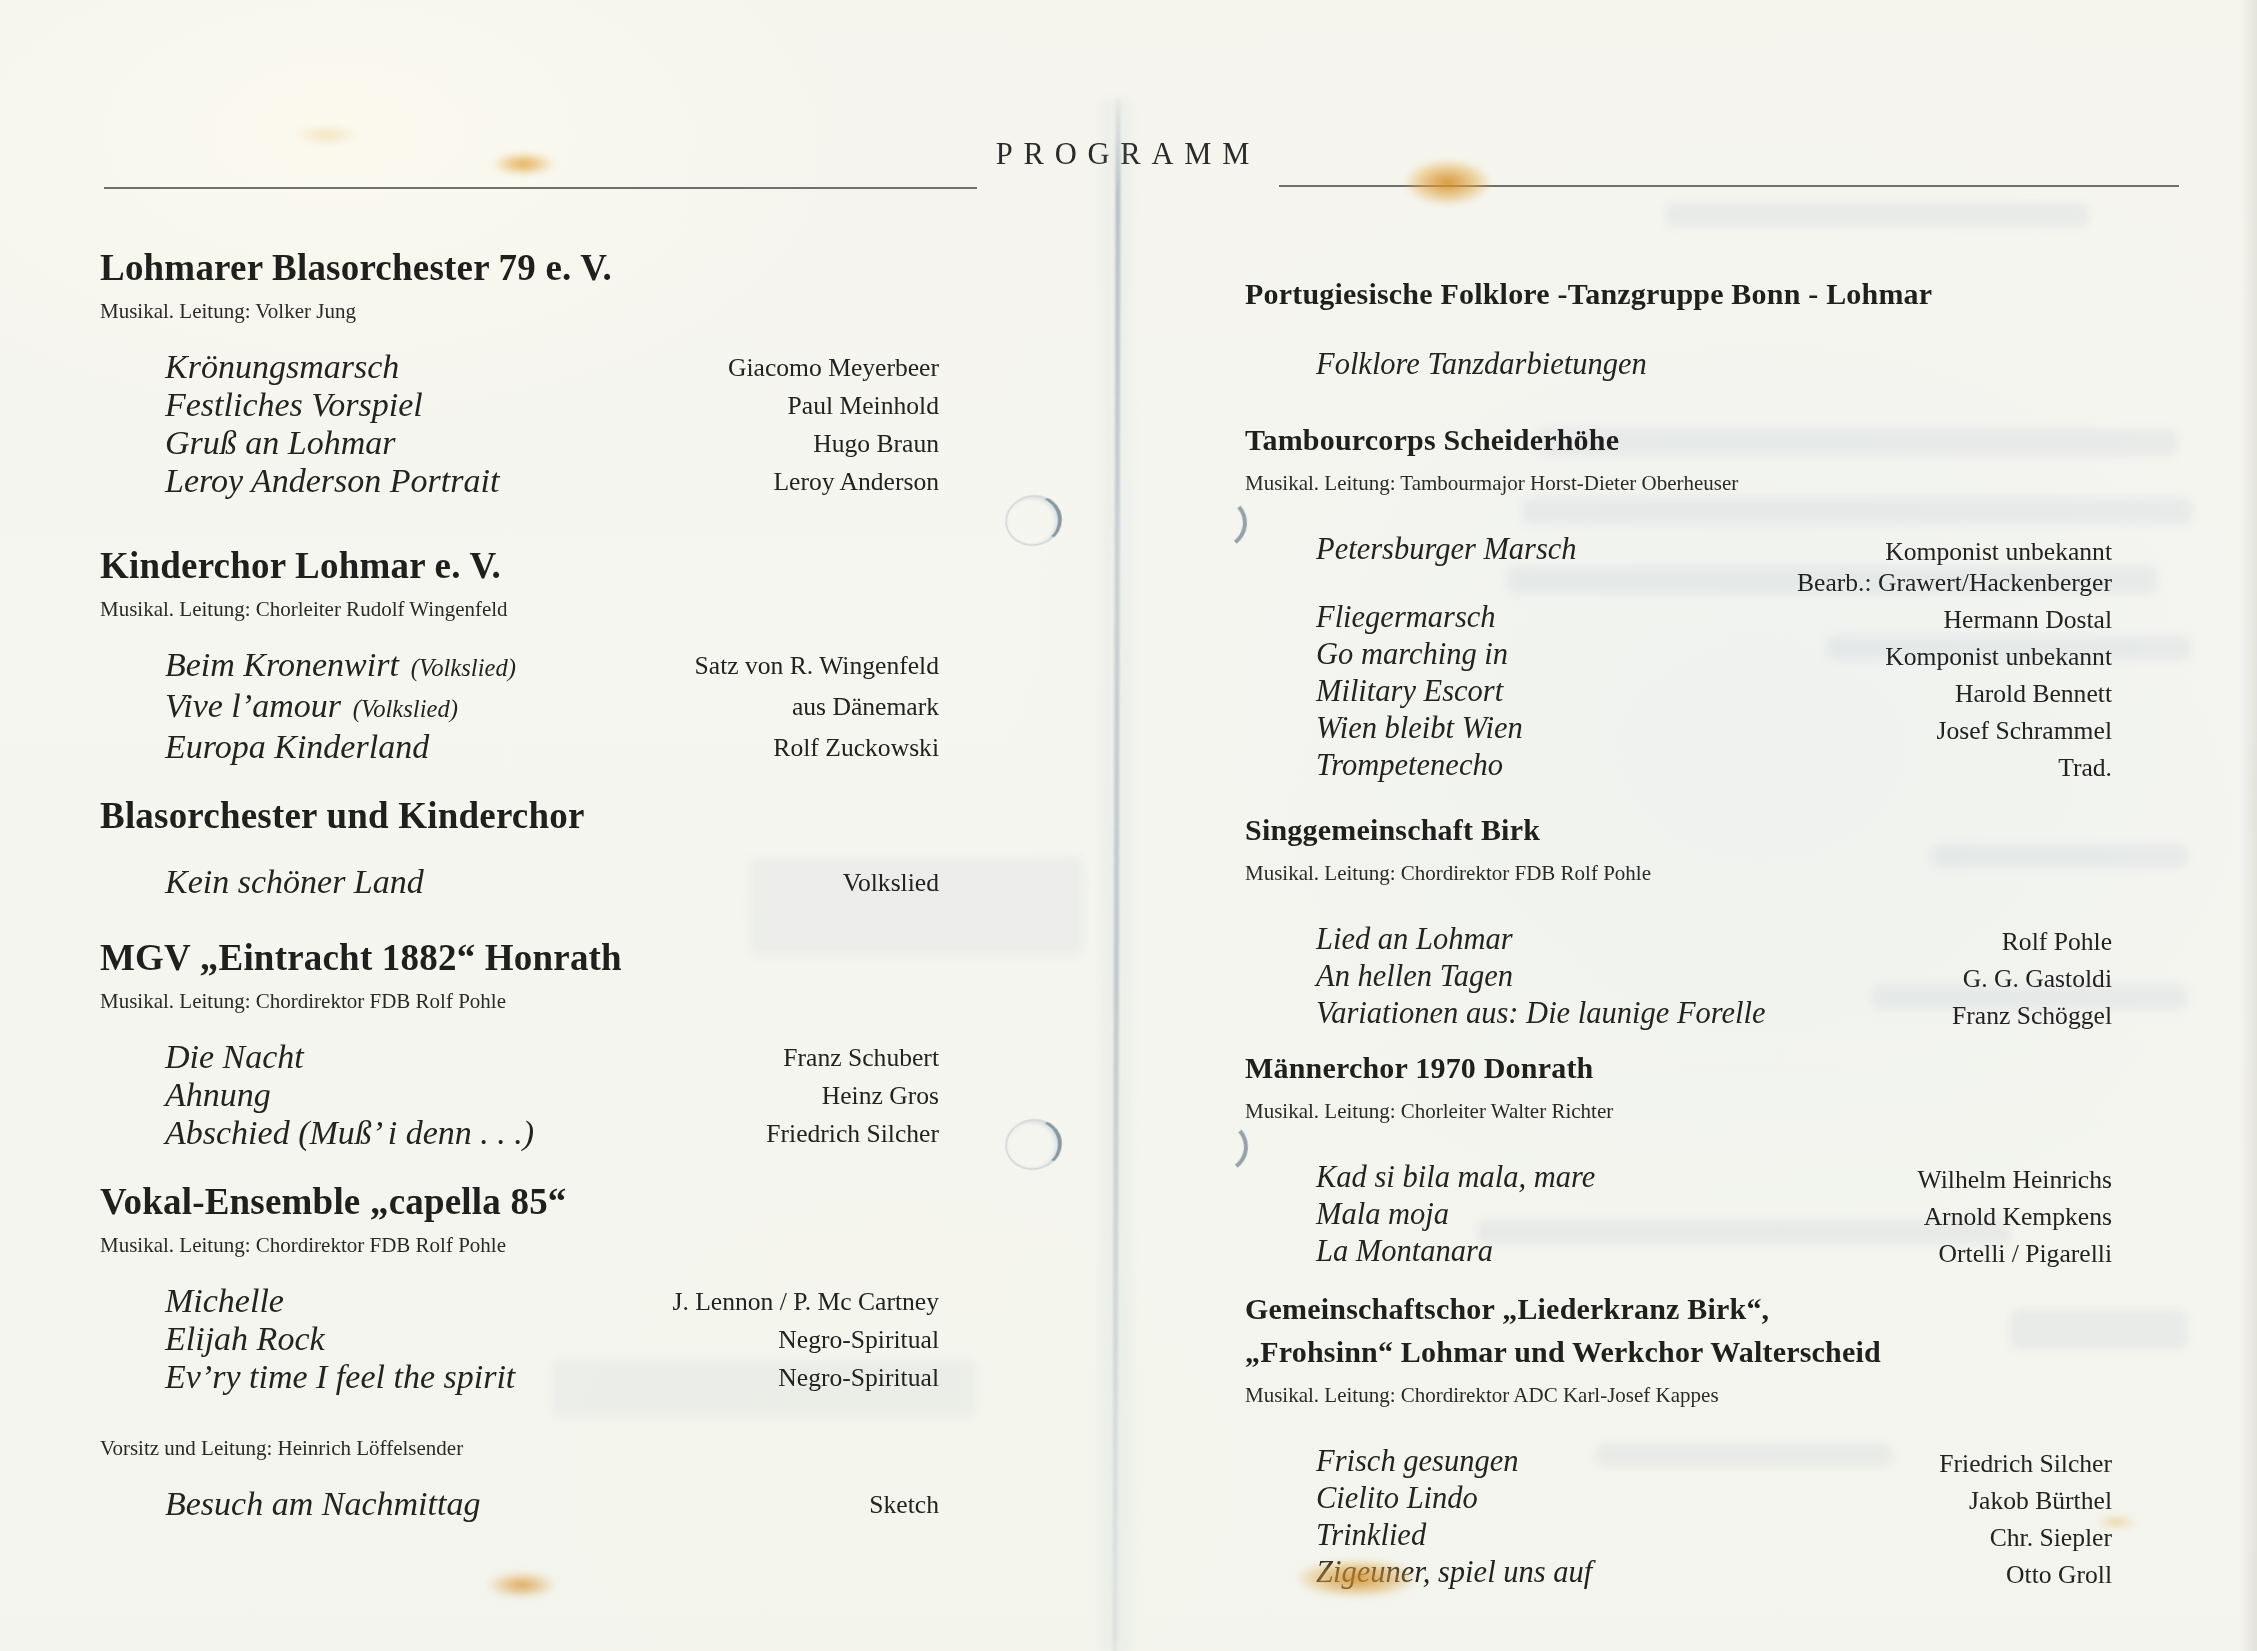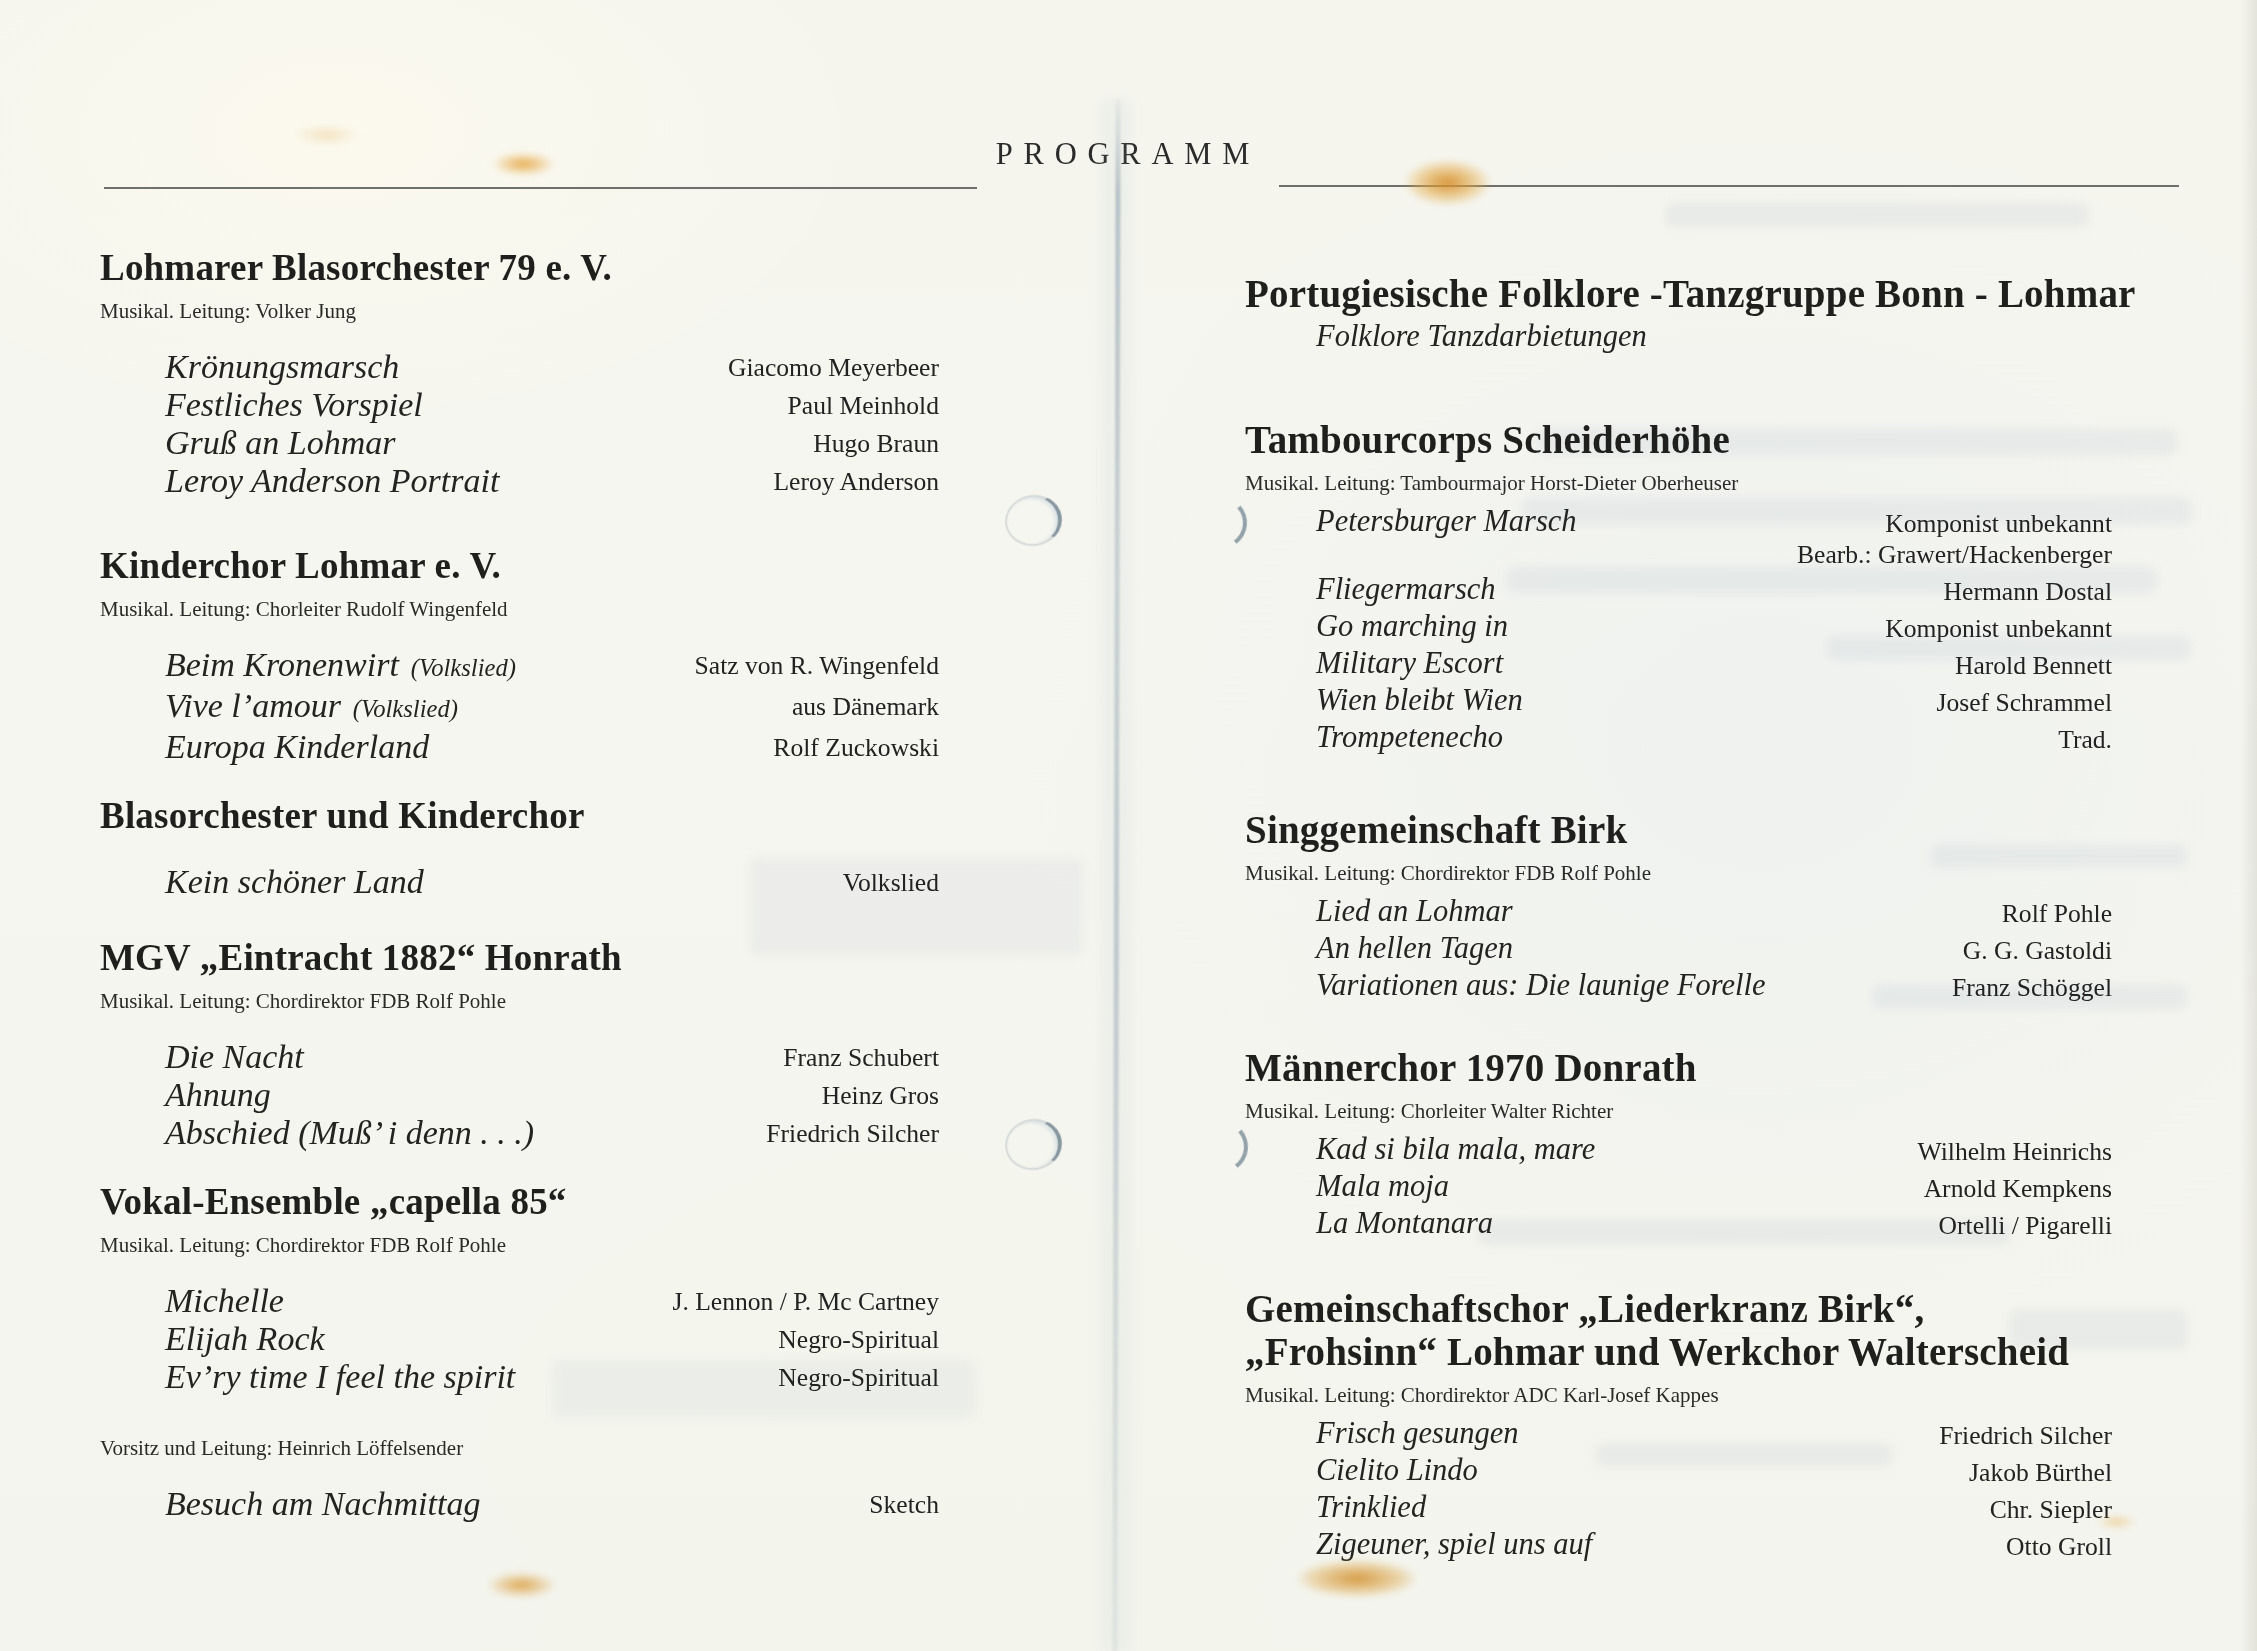--- a/index.html
+++ b/index.html
@@ -27,25 +27,25 @@
   }
   
   .page{position:absolute;top:0;height:1652px;}
   #page-left{left:100px;width:839px;}
   #page-right{left:1245px;width:867px;}
   .section{position:absolute;left:0;width:100%;}
   .sec-title{
     margin:0;font-size:37px;line-height:43px;font-weight:700;
     color:#1f1f1e;white-space:nowrap;letter-spacing:0.2px;
   }
-  #page-right .sec-title{font-size:39px;}
+  #page-right .sec-title{font-size:30px;}
   .sec-leader{margin-top:5.9px;font-size:21px;line-height:33px;color:#2a2a29;white-space:nowrap;}
   .pieces{margin-top:19.7px;}
   #page-left .pieces{padding-left:65px;}
-  #page-right .pieces{padding-left:71px;margin-top:3px;}
+  #page-right .pieces{padding-left:71px;margin-top:31px;}
   .piece{display:flex;justify-content:space-between;align-items:flex-start;}
   .piece-title{
     font-style:italic;font-size:34px;line-height:38px;white-space:nowrap;color:#232322;
   }
   #page-right .piece-title{font-size:30.5px;line-height:37px;}
   .piece-note{font-style:italic;font-size:24.6px;margin-left:11.8px;}
   .composer{
     text-align:right;font-size:25.6px;line-height:31.5px;color:#222;
     padding-top:4.9px;white-space:nowrap;flex-shrink:0;
   }

